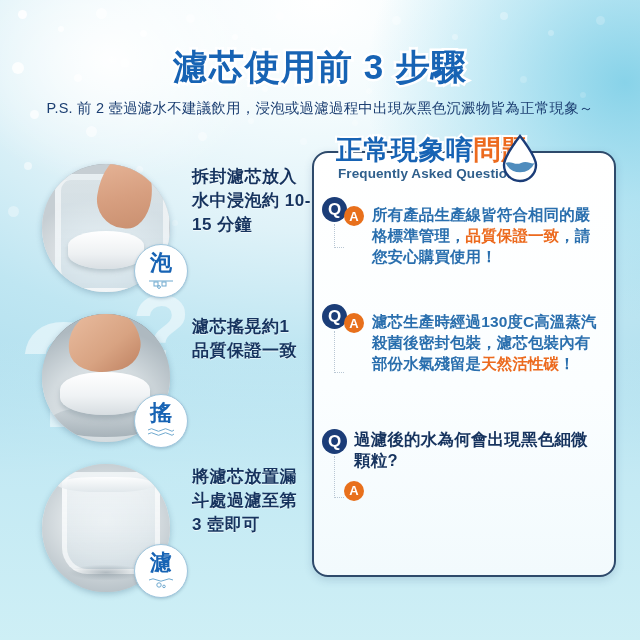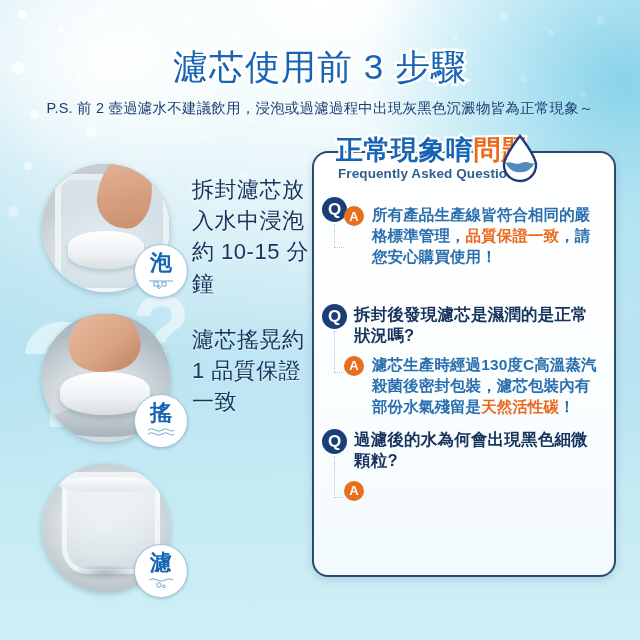--- a/index.html
+++ b/index.html
@@ -36,21 +36,21 @@
   
   .wm{
     position:absolute;color:rgba(255,255,255,.50);
     font-weight:700;font-family:"Liberation Sans",sans-serif;
     line-height:1;pointer-events:none;user-select:none;
   }
 
   
   .headline{
     position:absolute;left:0;top:44px;width:640px;text-align:center;
-    font-size:35px;font-weight:400;letter-spacing:1px;color:#1763b4;
+    font-size:35px;font-weight:700;letter-spacing:1px;color:#1763b4;
     -webkit-text-stroke:5px #ffffff;paint-order:stroke fill;
     text-shadow:0 2px 0 rgba(255,255,255,.9);
     white-space:nowrap;
   }
   .subline{
     position:absolute;left:0;top:99px;width:640px;text-align:center;
     font-size:14.5px;color:#1c3f72;font-weight:500;white-space:nowrap;
     letter-spacing:.2px;
   }
 
@@ -105,22 +105,22 @@
 
   .badge{
     position:absolute;left:118px;top:84px;width:52px;height:52px;border-radius:50%;
     background:#ffffff;border:1.5px solid #9fc6dd;box-shadow:0 1px 3px rgba(40,80,110,.25);
     display:flex;flex-direction:column;align-items:center;justify-content:center;
   }
   .badge .ch{font-size:22px;font-weight:700;color:#1763b4;line-height:1;margin-top:-3px;
       text-shadow:0 1px 0 rgba(255,255,255,.8);}
   .badge .mark{height:12px;margin-top:1px;}
   .steptext{
-    position:absolute;left:176px;top:14px;width:120px;
-    font-size:22px;line-height:1.42;color:#16335e;font-weight:400;letter-spacing:.5px;
+    position:absolute;left:176px;top:5px;width:120px;
+    font-size:17px;line-height:1.42;color:#16335e;font-weight:700;letter-spacing:.5px;
     text-shadow:0 1px 0 rgba(255,255,255,.6);
   }
 
   
   .faq{
     position:absolute;left:312px;top:151px;width:300px;height:422px;
     background:linear-gradient(180deg,#ffffff 0%,#fbfeff 55%,#f2fafd 100%);
     border:2.5px solid #2e4a6b;border-radius:16px;
     box-shadow:0 3px 9px rgba(40,80,120,.18);
   }
@@ -283,41 +283,41 @@
       <div class="badge">
         <span class="ch">濾</span>
         <span class="mark">
           <svg width="28" height="12" viewBox="0 0 28 12">
             <path d="M2 3 q4 -2.4 8 0 t8 0 t8 0" stroke="#6fa9cf" stroke-width="1" fill="none"></path>
             <circle cx="12" cy="8" r="2.2" fill="none" stroke="#6fa9cf" stroke-width="1"></circle>
             <circle cx="17" cy="9.4" r="1.3" fill="none" stroke="#6fa9cf" stroke-width="1"></circle>
           </svg>
         </span>
       </div>
+      <div class="steptext">將濾芯放置漏斗處過濾至第 3 壺即可</div>
     </div>
 
   </div>
 
   <div class="faq">
 
     <div class="qa qa1">
       <div class="q-row">
         <span class="q-ico">Q</span>
       </div>
       <div class="connector c1"></div>
       <div class="a-row">
         <span class="a-ico">A</span>
         <span class="a-text"><span>所有產品生產線皆符合相同的嚴格標準管理，</span><span class="hl">品質保證一致</span><span>，請您安心購買使用！</span></span>
       </div>
     </div>
 
     <div class="qa qa2">
       <div class="q-row">
         <span class="q-ico">Q</span>
-        <span class="q-text">拆封後發現濾芯是濕潤的是正常狀況嗎?</span>
       </div>
       <div class="connector c2"></div>
       <div class="a-row">
         <span class="a-ico">A</span>
         <span class="a-text"><span>濾芯生產時經過130度C高溫蒸汽殺菌後密封包裝，濾芯包裝內有部份水氣殘留是</span><span class="hl">天然活性碳</span><span>！</span></span>
       </div>
     </div>
 
     <div class="qa qa3">
       <div class="q-row">

